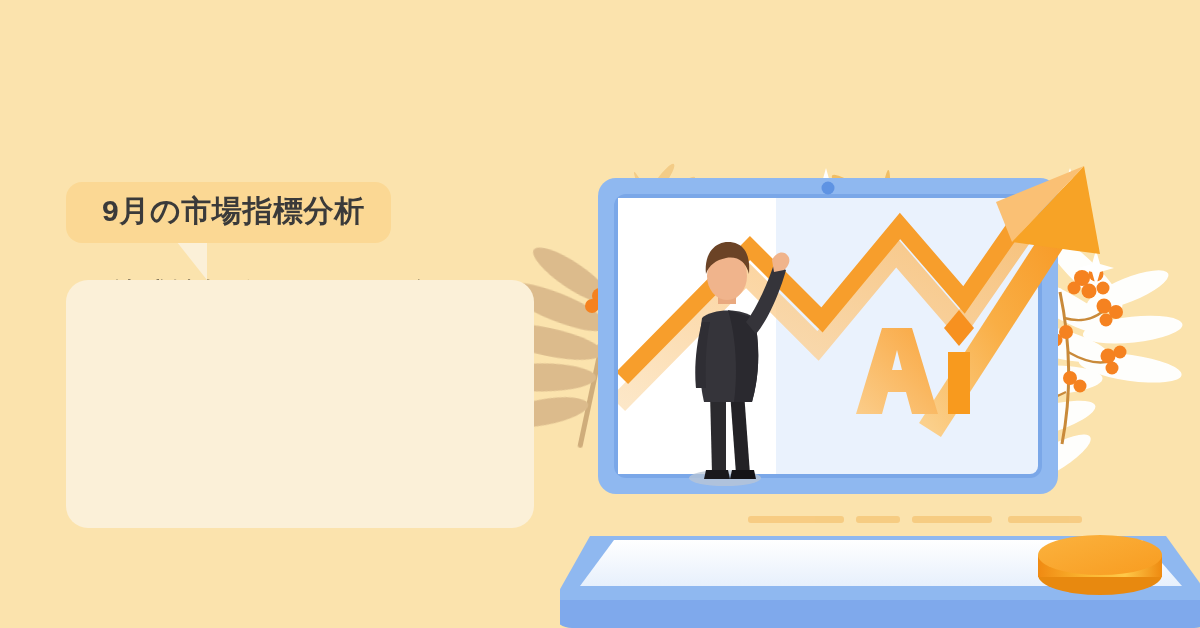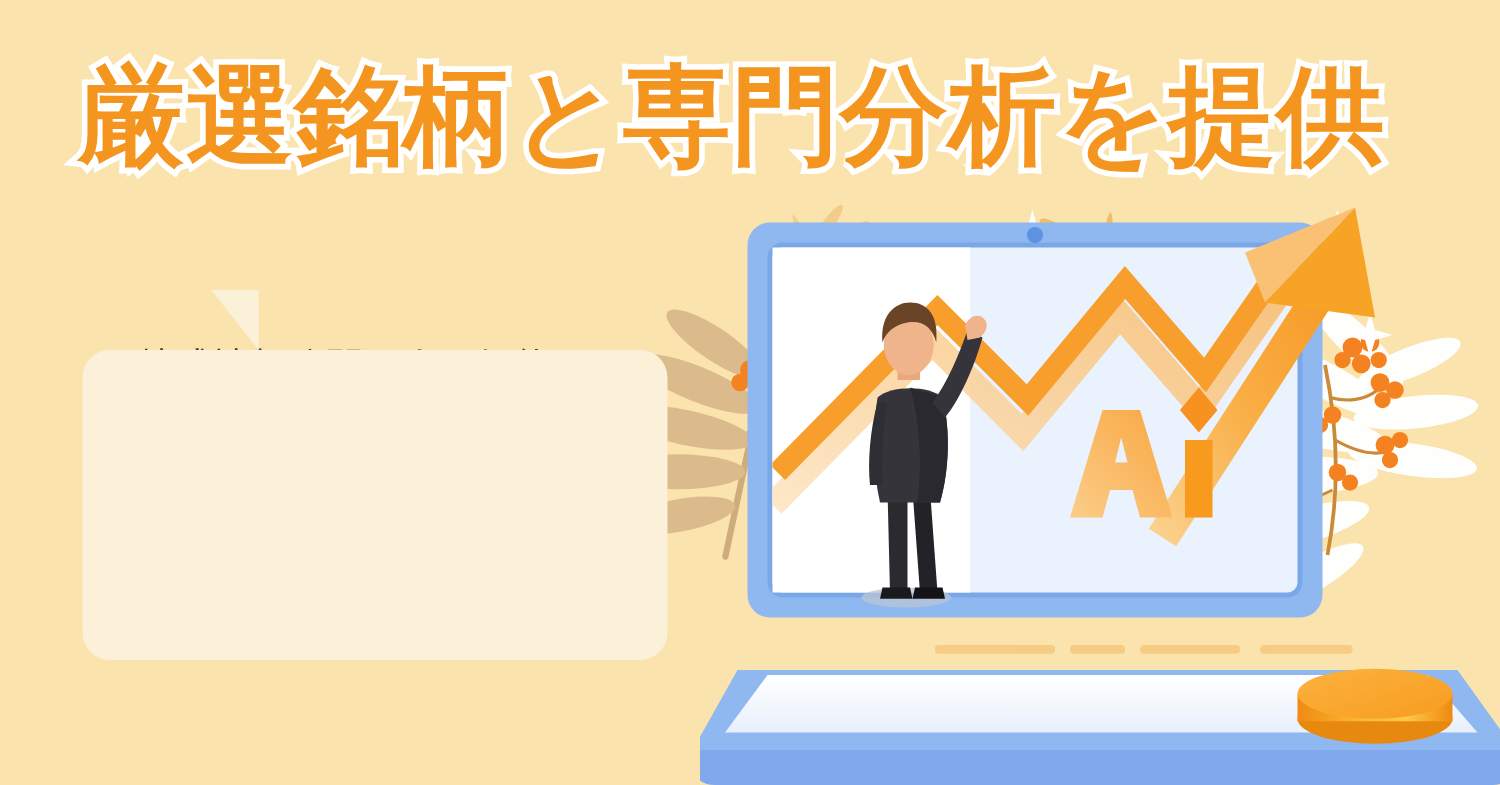--- a/index.html
+++ b/index.html
@@ -240,22 +240,24 @@
       </g>
     </g>
 
     <g fill="#FFFFFF">
       <path d="M826 168 L831 186 L849 191 L831 196 L826 214 L821 196 L803 191 L821 186 Z"></path>
       <path d="M1096 250 L1100 264 L1114 268 L1100 272 L1096 286 L1092 272 L1078 268 L1092 264 Z"></path>
       <path d="M1070 168 L1074 181 L1087 185 L1074 189 L1070 202 L1066 189 L1053 185 L1066 181 Z"></path>
     </g>
   </svg>
 
-  <div id="headline">厳選銘柄と専門分析を提供</div>
-
+
+  <div id="badge">
+    <div id="badge-label">9月の市場指標分析</div>
+  </div>
 
   <div id="bubble-wrap">
     <div id="bubble-tail"></div>
     <div id="bubble"></div>
     <div id="bubble-text">株式情報公開—人工知能とビッグデータからリアルタイムの株価分析を取得して、最適な取引機会を見つけます</div>
   </div>
 
   <div id="illustration">
     <svg id="illo-svg" viewBox="0 0 640 498" xmlns="http://www.w3.org/2000/svg">
       <defs>

